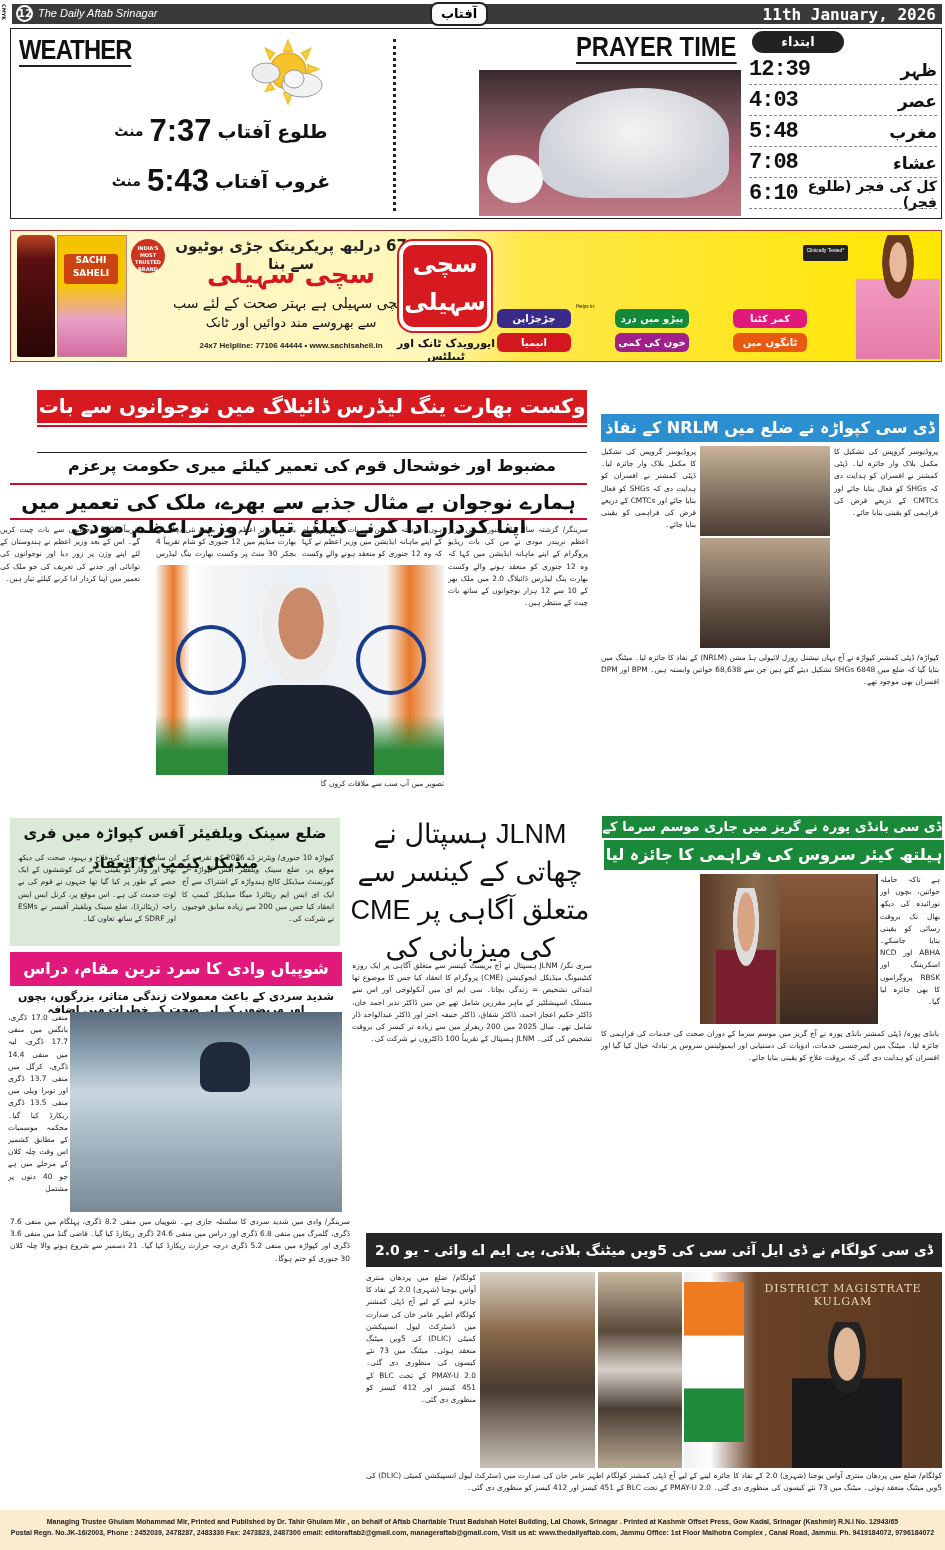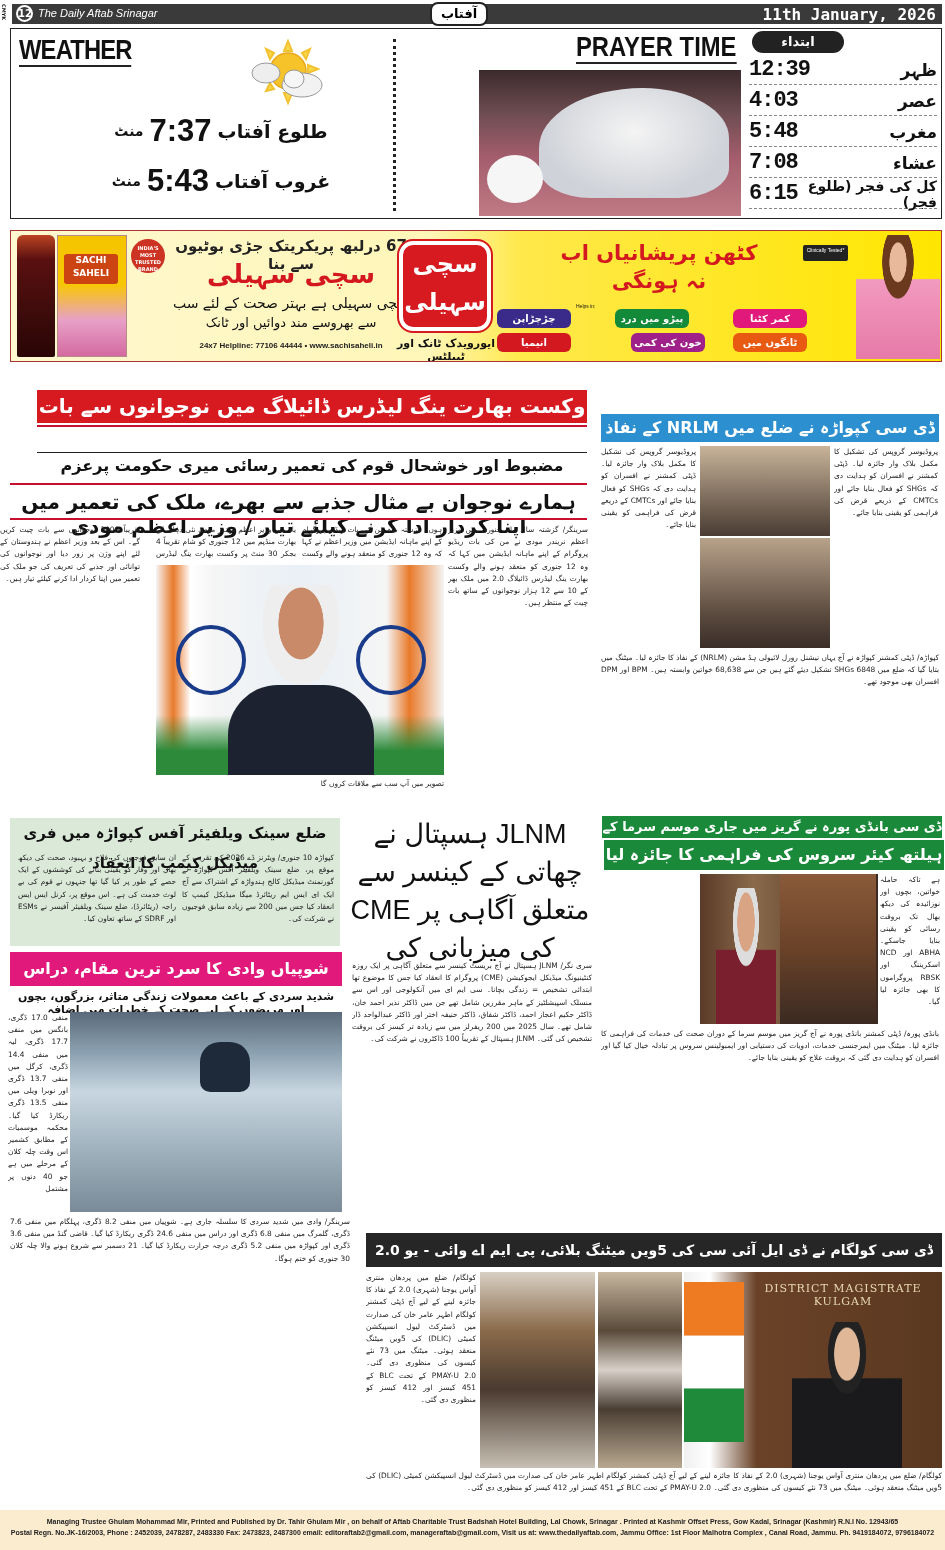--- a/index.html
+++ b/index.html
@@ -123,57 +123,56 @@
       </div>
       <div class="abs prow" style="top: 88px;">
         <span class="t">5:48</span>
         <span class="n">مغرب</span>
       </div>
       <div class="abs prow" style="top: 119px;">
         <span class="t">7:08</span>
         <span class="n">عشاء</span>
       </div>
       <div class="abs prow" style="top: 150px;">
-        <span class="t">6:15</span>
+        <span class="t">6:10</span>
         <span class="n" style="font-size: 14px;">کل کی فجر (طلوع فجر)</span>
       </div>
     </div>
 </div>
 
 <div id="ad" class="abs">
   <div id="bottle" class="abs"></div>
   <div id="box" class="abs">
     <div class="abs brand">SACHI SAHELI</div>
   </div>
   <div id="badge" class="abs">INDIA'S MOST TRUSTED BRAND</div>
   <div id="adLine1" class="abs urdu">67 درلبھ پریکریتک جڑی بوٹیوں سے بنا</div>
   <div id="adBrand1" class="abs urdu">سچی سہیلی</div>
   <div id="adLine2" class="abs urdu">سچی سہیلی ہے بہتر صحت کے لئے سب</div>
   <div id="adLine3" class="abs urdu">سے بھروسے مند دوائیں اور ٹانک</div>
   <div id="adHelp" class="abs">24x7 Helpline: 77106 44444 • www.sachisaheli.in</div>
   <div id="adLogo" class="abs urdu">سچی سہیلی</div>
   <div id="adLogoSub" class="abs urdu">ایورویدک ٹانک اور ٹیبلٹس</div>
-  <div id="adHead" class="abs urdu">کٹھن پریشانیاں اب نہ ہونگی</div>
   <div id="helpsIn" class="abs">Helps in:</div>
   <div id="pills">
       <div class="abs pill" style="left: 722px; top: 78px; background: rgb(224, 25, 122);">کمر کٹنا</div>
       <div class="abs pill" style="left: 604px; top: 78px; background: rgb(19, 138, 58);">پیڑو میں درد</div>
       <div class="abs pill" style="left: 486px; top: 78px; background: rgb(58, 42, 138);">چڑچڑاپن</div>
       <div class="abs pill" style="left: 722px; top: 102px; background: rgb(232, 90, 18);">ٹانگوں میں سوجن</div>
-      <div class="abs pill" style="left: 620px; top: 102px; background: rgb(160, 32, 138);">خون کی کمی</div>
+      <div class="abs pill" style="left: 604px; top: 102px; background: rgb(160, 32, 138);">خون کی کمی</div>
       <div class="abs pill" style="left: 486px; top: 102px; background: rgb(212, 24, 32);">انیمیا</div>
     </div>
   <div id="clin" class="abs">Clinically Tested*</div>
   <div id="woman" class="abs"></div>
 </div>
 
 <div id="redBanner" class="abs">وکست بھارت ینگ لیڈرس ڈائیلاگ میں نوجوانوں سے بات چیت کیلئے بے چین ہوں</div>
 <div class="abs rule" style="left:37px;top:425px;width:550px"></div>
 <div class="abs rule" style="left:37px;top:452px;width:550px;background:#222;height:1px"></div>
-<div id="sub1" class="abs headline">مضبوط اور خوشحال قوم کی تعمیر رسائی میری حکومت پرعزم</div>
+<div id="sub1" class="abs headline">مضبوط اور خوشحال قوم کی تعمیر کیلئے میری حکومت پرعزم</div>
 <div class="abs rule" style="left:10px;top:483px;width:577px"></div>
 <div id="headline2" class="abs headline">ہمارے نوجوان بے مثال جذبے سے بھرے، ملک کی تعمیر میں اپنا کردار ادا کرنے کیلئے تیار / وزیر اعظم مودی</div>
 <div class="abs rule" style="left:10px;top:518px;width:577px"></div>
 <div class="abs txtcol" style="left:448px;top:524px;width:140px;height:282px">سرینگر/ گزشتہ سال ماہ جنوری میں وزیر اعظم نریندر مودی نے من کی بات ریڈیو پروگرام کے اپنے ماہانہ ایڈیشن میں کہا کہ وہ 12 جنوری کو منعقد ہونے والے وکست بھارت ینگ لیڈرس ڈائیلاگ 2.0 میں ملک بھر کے 10 سے 12 ہزار نوجوانوں کے ساتھ بات چیت کے منتظر ہیں۔</div>
 <div class="abs txtcol" style="left:302px;top:524px;width:140px;height:38px">ہوں۔ گزشتہ ماہ من کی بات ریڈیو پروگرام کے اپنے ماہانہ ایڈیشن میں وزیر اعظم نے کہا کہ وہ 12 جنوری کو منعقد ہونے والے وکست بھارت ینگ لیڈرس</div>
 <div class="abs txtcol" style="left:156px;top:524px;width:140px;height:38px">یاد میں وزیر اعظم نریندر مودی نئی دہلی کے بھارت منڈپم میں 12 جنوری کو شام تقریباً 4 بجکر 30 منٹ پر وکست بھارت ینگ لیڈرس ڈائیلاگ 2026 کے اختتامی</div>
 <div class="abs txtcol" style="left:0;top:524px;width:140px;height:282px">تقریباً 3000 نوجوانوں سے بات چیت کریں گے۔ اس کے بعد وزیر اعظم نے ہندوستان کے لئے اپنے وژن پر زور دیا اور نوجوانوں کی توانائی اور جذبے کی تعریف کی جو ملک کی تعمیر میں اپنا کردار ادا کرنے کیلئے تیار ہیں۔</div>
 <div class="abs photo" style="left:156px;top:565px;width:288px;height:210px;background:linear-gradient(90deg,#f5f5f5 0,#e87a2a 6%,#fff 12%,#f5f5f5 20%,#e9f0f6 50%,#f5f5f5 80%,#e87a2a 88%,#f5f5f5 100%)">
   <div class="abs" style="left:20px;top:60px;width:70px;height:70px;border:4px solid #1a3a8a;border-radius:50%"></div>
   <div class="abs" style="left:200px;top:60px;width:70px;height:70px;border:4px solid #1a3a8a;border-radius:50%"></div>

